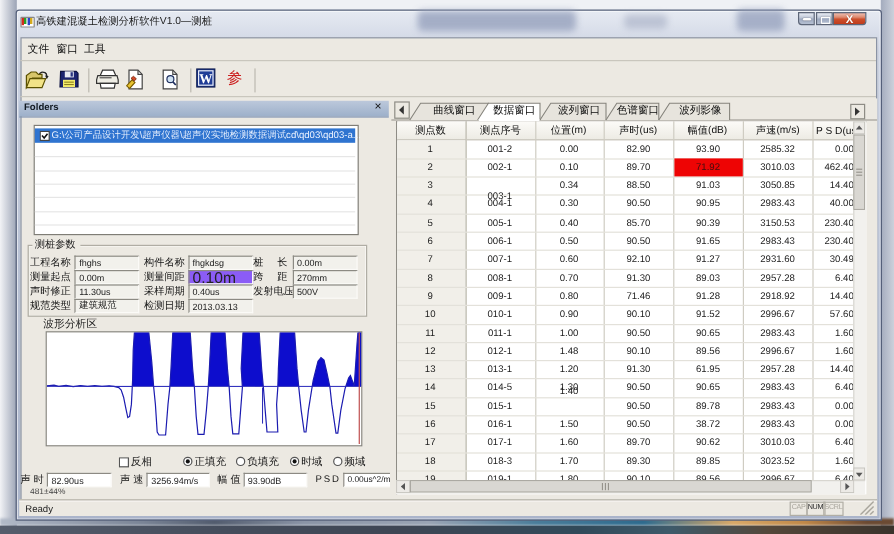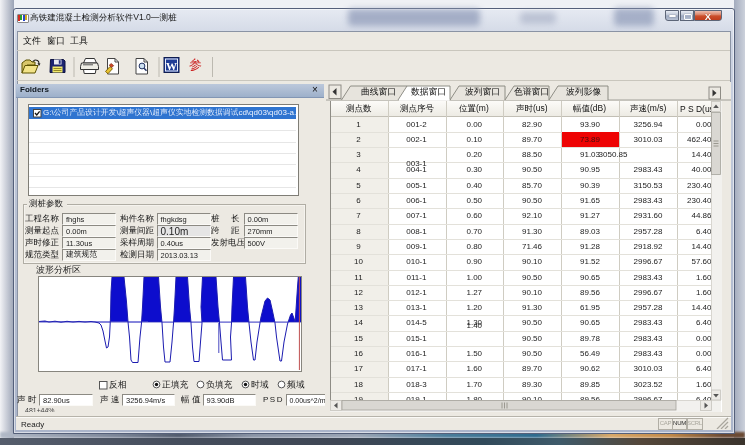--- a/index.html
+++ b/index.html
@@ -473,21 +473,21 @@
       <use href="#u8D77" transform="translate(17.00 7.22) scale(0.00830 -0.00830)"></use>
       <use href="#u70B9" transform="translate(25.50 7.22) scale(0.00830 -0.00830)"></use>
     </svg>
 <div class="inp" style="left:62px;top:224.5px;width:53.5px;background:#f2f1ec;font-size:7.5px">0.00m</div>
 <svg class="t" style="left:120px;top:226px" width="35" height="10" fill="#1a1a1a" font-family="Liberation Sans, sans-serif">
       <use href="#u6D4B" transform="translate(0.00 7.22) scale(0.00830 -0.00830)"></use>
       <use href="#u91CF" transform="translate(8.50 7.22) scale(0.00830 -0.00830)"></use>
       <use href="#u95F4" transform="translate(17.00 7.22) scale(0.00830 -0.00830)"></use>
       <use href="#u8DDD" transform="translate(25.50 7.22) scale(0.00830 -0.00830)"></use>
     </svg>
-<div class="inp" style="left:156.5px;top:224.5px;width:54.5px;background:#e5e5e5;font-size:10px">0.10m</div>
+<div class="inp" style="left:156.5px;top:224.5px;width:54.5px;background:#8b5cf6;font-size:13px">0.10m</div>
 <svg class="t" style="left:211px;top:226px" width="10" height="10" fill="#1a1a1a" font-family="Liberation Sans, sans-serif">
       <use href="#u8DE8" transform="translate(0.00 7.22) scale(0.00830 -0.00830)"></use>
     </svg>
 <svg class="t" style="left:231px;top:226px" width="10" height="10" fill="#1a1a1a" font-family="Liberation Sans, sans-serif">
       <use href="#u8DDD" transform="translate(0.00 7.22) scale(0.00830 -0.00830)"></use>
     </svg>
 <div class="inp" style="left:243.5px;top:224.5px;width:54px;background:#f2f1ec;font-size:7.5px">270mm</div>
 <svg class="t" style="left:24.5px;top:238px" width="35" height="10" fill="#1a1a1a" font-family="Liberation Sans, sans-serif">
       <use href="#u58F0" transform="translate(0.00 7.22) scale(0.00830 -0.00830)"></use>
       <use href="#u65F6" transform="translate(8.50 7.22) scale(0.00830 -0.00830)"></use>
@@ -715,35 +715,35 @@
       <use href="#u901F" transform="translate(8.50 7.22) scale(0.00830 -0.00830)"></use>
       <text x="17.00" y="7.22" font-size="8.5">(m/s)</text>
     </svg>
 <div style="position:absolute;left:680px;top:104px;width:31px;overflow:hidden;font-size:8.5px;color:#111;white-space:nowrap">P S D(us^2</div>
 <div style="position:absolute;left:562px;top:132.3px;width:57px;height:14.8px;background:#ee0404"></div>
 <div class="cell" style="left:329.5px;top:119.5px;color:#1c1c1c">1</div>
 <div class="cell" style="left:387.5px;top:119.5px;color:#1c1c1c">001-2</div>
 <div class="cell" style="left:445.25px;top:119.5px;color:#1c1c1c">0.00</div>
 <div class="cell" style="left:503px;top:119.5px;color:#1c1c1c">82.90</div>
 <div class="cell" style="left:561px;top:119.5px;color:#1c1c1c">93.90</div>
-<div class="cell" style="left:619px;top:119.5px;color:#1c1c1c">3256.94</div>
+<div class="cell" style="left:619px;top:119.5px;color:#1c1c1c">2585.32</div>
 <div class="cellr" style="left:677px;top:119.5px">0.00</div>
 <div class="cell" style="left:329.5px;top:134.8px;color:#1c1c1c">2</div>
 <div class="cell" style="left:387.5px;top:134.8px;color:#1c1c1c">002-1</div>
 <div class="cell" style="left:445.25px;top:134.8px;color:#1c1c1c">0.10</div>
 <div class="cell" style="left:503px;top:134.8px;color:#1c1c1c">89.70</div>
-<div class="cell" style="left:561px;top:134.8px;color:#3f0e0e">73.89</div>
+<div class="cell" style="left:561px;top:134.8px;color:#3f0e0e">71.92</div>
 <div class="cell" style="left:619px;top:134.8px;color:#1c1c1c">3010.03</div>
 <div class="cellr" style="left:677px;top:134.8px">462.40</div>
 <div class="cell" style="left:329.5px;top:150.1px;color:#1c1c1c">3</div>
 <div class="cell" style="left:387.5px;top:159px;color:#1c1c1c">003-1</div>
-<div class="cell" style="left:445.25px;top:150.1px;color:#1c1c1c">0.20</div>
+<div class="cell" style="left:445.25px;top:150.1px;color:#1c1c1c">0.34</div>
 <div class="cell" style="left:503px;top:150.1px;color:#1c1c1c">88.50</div>
 <div class="cell" style="left:561px;top:150.1px;color:#1c1c1c">91.03</div>
-<div class="cell" style="left:584px;top:150.1px;color:#1c1c1c">3050.85</div>
+<div class="cell" style="left:619px;top:150.1px;color:#1c1c1c">3050.85</div>
 <div class="cellr" style="left:677px;top:150.1px">14.40</div>
 <div class="cell" style="left:329.5px;top:165.4px;color:#1c1c1c">4</div>
 <div class="cell" style="left:387.5px;top:165.4px;color:#1c1c1c">004-1</div>
 <div class="cell" style="left:445.25px;top:165.4px;color:#1c1c1c">0.30</div>
 <div class="cell" style="left:503px;top:165.4px;color:#1c1c1c">90.50</div>
 <div class="cell" style="left:561px;top:165.4px;color:#1c1c1c">90.95</div>
 <div class="cell" style="left:619px;top:165.4px;color:#1c1c1c">2983.43</div>
 <div class="cellr" style="left:677px;top:165.4px">40.00</div>
 <div class="cell" style="left:329.5px;top:180.7px;color:#1c1c1c">5</div>
 <div class="cell" style="left:387.5px;top:180.7px;color:#1c1c1c">005-1</div>
@@ -758,21 +758,21 @@
 <div class="cell" style="left:503px;top:196px;color:#1c1c1c">90.50</div>
 <div class="cell" style="left:561px;top:196px;color:#1c1c1c">91.65</div>
 <div class="cell" style="left:619px;top:196px;color:#1c1c1c">2983.43</div>
 <div class="cellr" style="left:677px;top:196px">230.40</div>
 <div class="cell" style="left:329.5px;top:211.3px;color:#1c1c1c">7</div>
 <div class="cell" style="left:387.5px;top:211.3px;color:#1c1c1c">007-1</div>
 <div class="cell" style="left:445.25px;top:211.3px;color:#1c1c1c">0.60</div>
 <div class="cell" style="left:503px;top:211.3px;color:#1c1c1c">92.10</div>
 <div class="cell" style="left:561px;top:211.3px;color:#1c1c1c">91.27</div>
 <div class="cell" style="left:619px;top:211.3px;color:#1c1c1c">2931.60</div>
-<div class="cellr" style="left:677px;top:211.3px">44.86</div>
+<div class="cellr" style="left:677px;top:211.3px">30.49</div>
 <div class="cell" style="left:329.5px;top:226.6px;color:#1c1c1c">8</div>
 <div class="cell" style="left:387.5px;top:226.6px;color:#1c1c1c">008-1</div>
 <div class="cell" style="left:445.25px;top:226.6px;color:#1c1c1c">0.70</div>
 <div class="cell" style="left:503px;top:226.6px;color:#1c1c1c">91.30</div>
 <div class="cell" style="left:561px;top:226.6px;color:#1c1c1c">89.03</div>
 <div class="cell" style="left:619px;top:226.6px;color:#1c1c1c">2957.28</div>
 <div class="cellr" style="left:677px;top:226.6px">6.40</div>
 <div class="cell" style="left:329.5px;top:241.9px;color:#1c1c1c">9</div>
 <div class="cell" style="left:387.5px;top:241.9px;color:#1c1c1c">009-1</div>
 <div class="cell" style="left:445.25px;top:241.9px;color:#1c1c1c">0.80</div>
@@ -789,21 +789,21 @@
 <div class="cellr" style="left:677px;top:257.2px">57.60</div>
 <div class="cell" style="left:329.5px;top:272.5px;color:#1c1c1c">11</div>
 <div class="cell" style="left:387.5px;top:272.5px;color:#1c1c1c">011-1</div>
 <div class="cell" style="left:445.25px;top:272.5px;color:#1c1c1c">1.00</div>
 <div class="cell" style="left:503px;top:272.5px;color:#1c1c1c">90.50</div>
 <div class="cell" style="left:561px;top:272.5px;color:#1c1c1c">90.65</div>
 <div class="cell" style="left:619px;top:272.5px;color:#1c1c1c">2983.43</div>
 <div class="cellr" style="left:677px;top:272.5px">1.60</div>
 <div class="cell" style="left:329.5px;top:287.8px;color:#1c1c1c">12</div>
 <div class="cell" style="left:387.5px;top:287.8px;color:#1c1c1c">012-1</div>
-<div class="cell" style="left:445.25px;top:287.8px;color:#1c1c1c">1.27</div>
+<div class="cell" style="left:445.25px;top:287.8px;color:#1c1c1c">1.48</div>
 <div class="cell" style="left:503px;top:287.8px;color:#1c1c1c">90.10</div>
 <div class="cell" style="left:561px;top:287.8px;color:#1c1c1c">89.56</div>
 <div class="cell" style="left:619px;top:287.8px;color:#1c1c1c">2996.67</div>
 <div class="cellr" style="left:677px;top:287.8px">1.60</div>
 <div class="cell" style="left:329.5px;top:303.1px;color:#1c1c1c">13</div>
 <div class="cell" style="left:387.5px;top:303.1px;color:#1c1c1c">013-1</div>
 <div class="cell" style="left:445.25px;top:303.1px;color:#1c1c1c">1.20</div>
 <div class="cell" style="left:503px;top:303.1px;color:#1c1c1c">91.30</div>
 <div class="cell" style="left:561px;top:303.1px;color:#1c1c1c">61.95</div>
 <div class="cell" style="left:619px;top:303.1px;color:#1c1c1c">2957.28</div>
@@ -819,21 +819,21 @@
 <div class="cell" style="left:387.5px;top:333.7px;color:#1c1c1c">015-1</div>
 <div class="cell" style="left:445.25px;top:321px;color:#1c1c1c">1.40</div>
 <div class="cell" style="left:503px;top:333.7px;color:#1c1c1c">90.50</div>
 <div class="cell" style="left:561px;top:333.7px;color:#1c1c1c">89.78</div>
 <div class="cell" style="left:619px;top:333.7px;color:#1c1c1c">2983.43</div>
 <div class="cellr" style="left:677px;top:333.7px">0.00</div>
 <div class="cell" style="left:329.5px;top:349px;color:#1c1c1c">16</div>
 <div class="cell" style="left:387.5px;top:349px;color:#1c1c1c">016-1</div>
 <div class="cell" style="left:445.25px;top:349px;color:#1c1c1c">1.50</div>
 <div class="cell" style="left:503px;top:349px;color:#1c1c1c">90.50</div>
-<div class="cell" style="left:561px;top:349px;color:#1c1c1c">56.49</div>
+<div class="cell" style="left:561px;top:349px;color:#1c1c1c">38.72</div>
 <div class="cell" style="left:619px;top:349px;color:#1c1c1c">2983.43</div>
 <div class="cellr" style="left:677px;top:349px">0.00</div>
 <div class="cell" style="left:329.5px;top:364.3px;color:#1c1c1c">17</div>
 <div class="cell" style="left:387.5px;top:364.3px;color:#1c1c1c">017-1</div>
 <div class="cell" style="left:445.25px;top:364.3px;color:#1c1c1c">1.60</div>
 <div class="cell" style="left:503px;top:364.3px;color:#1c1c1c">89.70</div>
 <div class="cell" style="left:561px;top:364.3px;color:#1c1c1c">90.62</div>
 <div class="cell" style="left:619px;top:364.3px;color:#1c1c1c">3010.03</div>
 <div class="cellr" style="left:677px;top:364.3px">6.40</div>
 <div class="cell" style="left:329.5px;top:379.6px;color:#1c1c1c">18</div>

